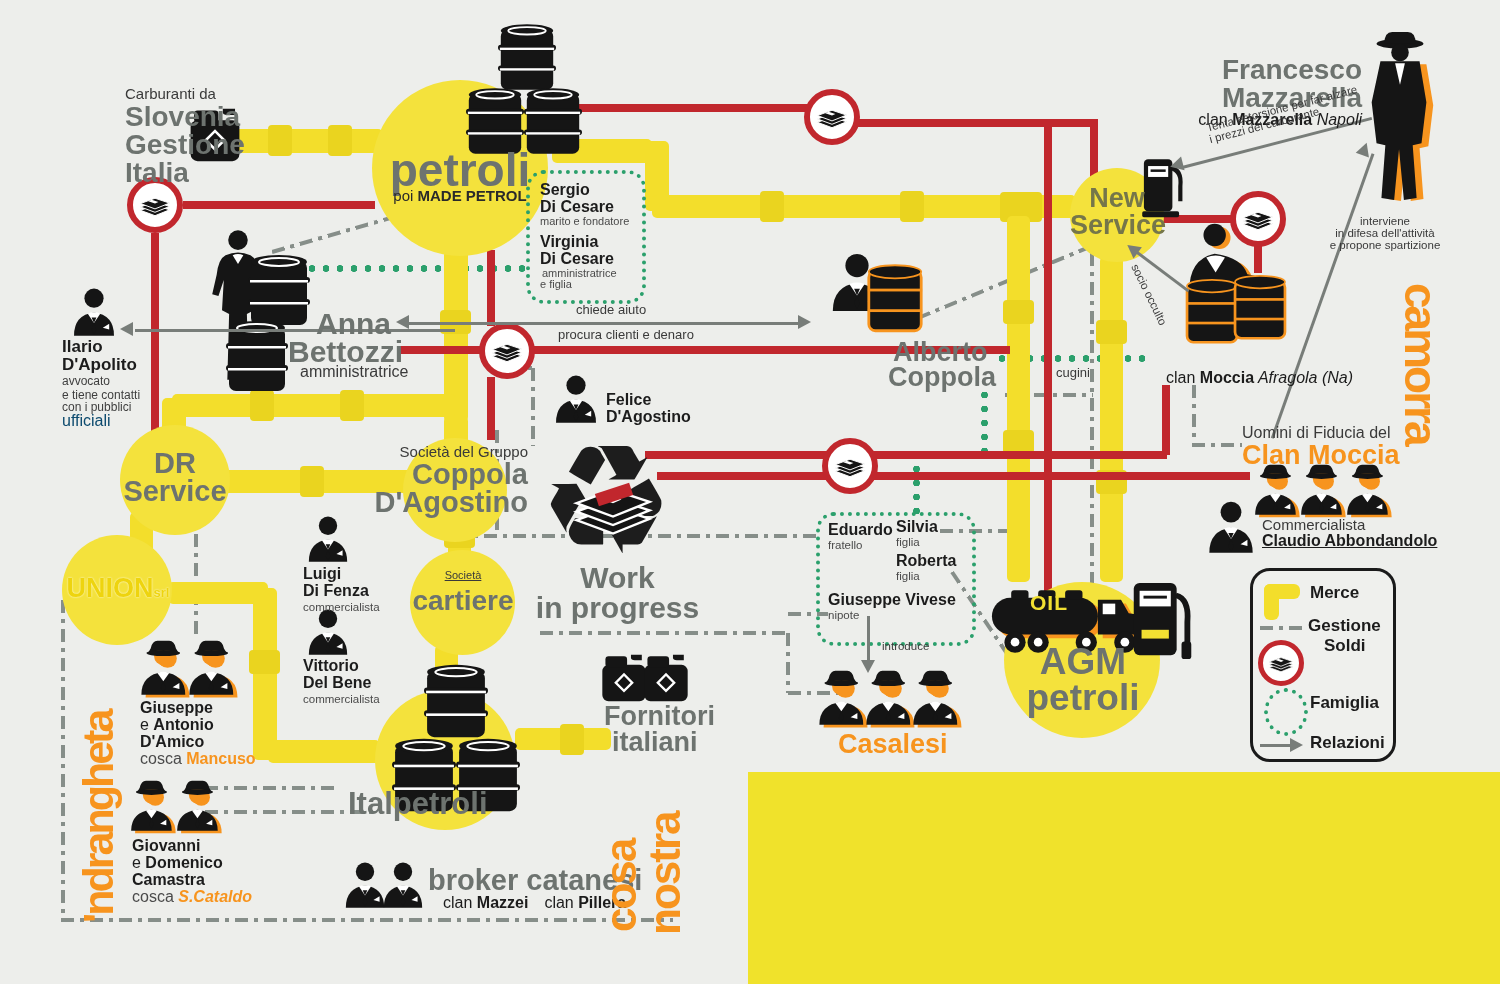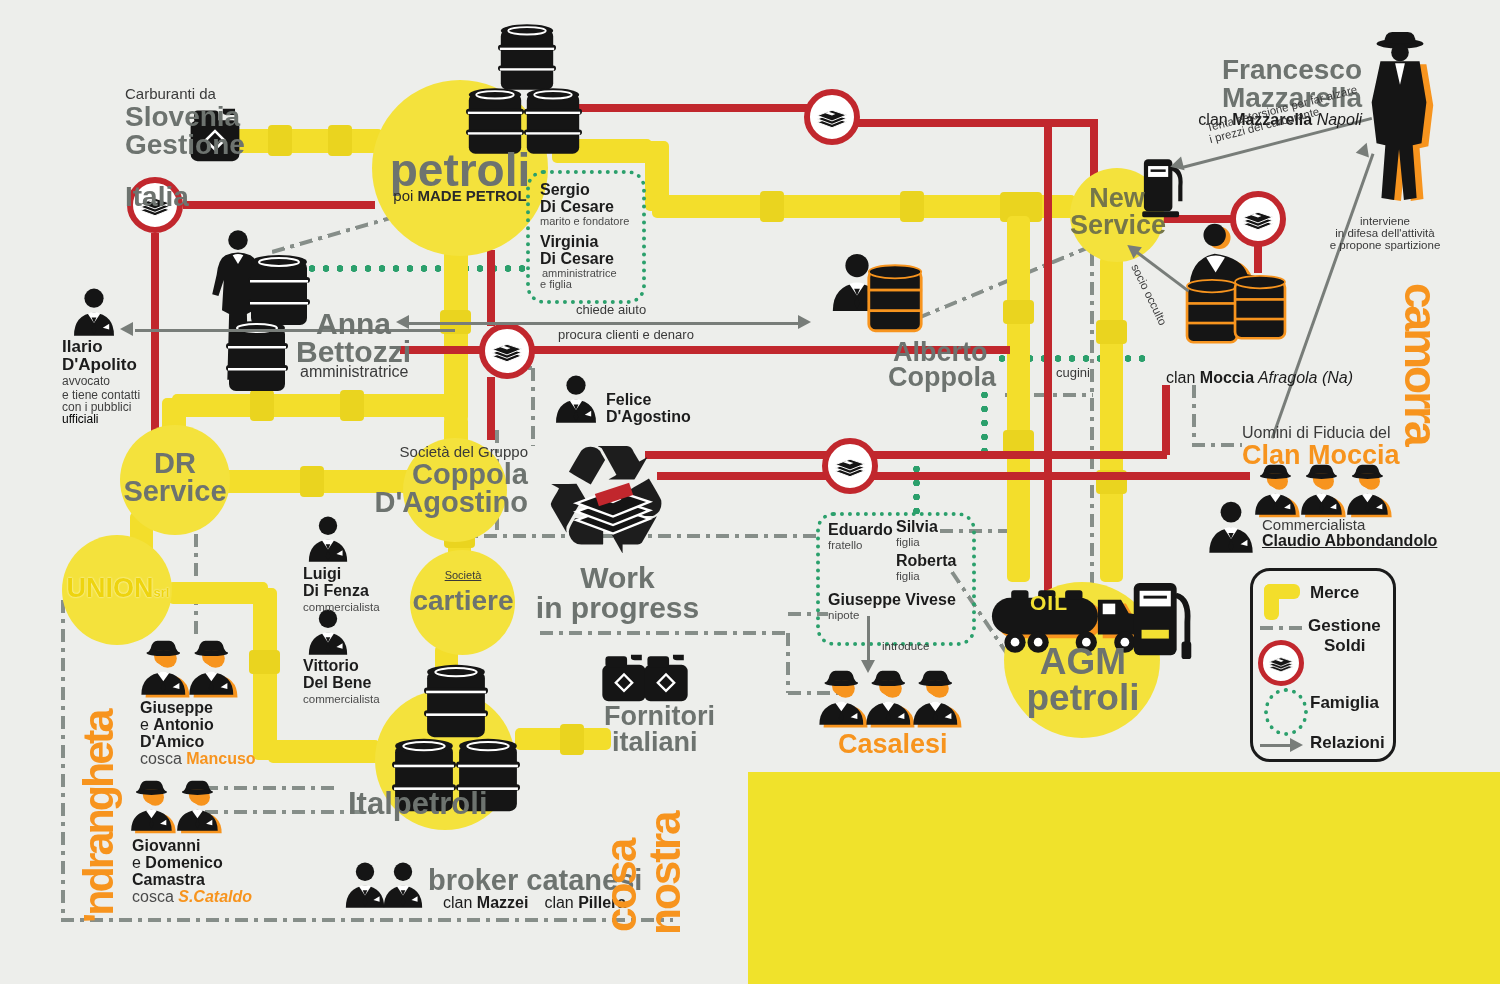--- a/index.html
+++ b/index.html
@@ -421,43 +421,43 @@
 <div class="al" style="left:1136px;top:250px;width:66px;transform:rotate(37deg);"></div>
 <div class="ah ah-l" style="left:1126px;top:242px;transform:rotate(37deg);"></div>
 <div class="al" style="left:1182px;top:166px;width:196px;transform:rotate(-14.5deg);"></div>
 <div class="ah ah-l" style="left:1170px;top:158px;transform:rotate(-14.5deg);"></div>
 <div class="al" style="left:1272px;top:437px;width:302px;transform:rotate(-70.5deg);"></div>
 <div class="ah ah-r" style="left:1358px;top:142px;transform:rotate(-70.5deg);"></div>
 
 <div class="t" style="left:125px;top:86px;font-size:15px;color:#3a3a3a;">Carburanti da</div>
 <div class="t big" style="left:125px;top:102px;font-size:28px;">Slovenia</div>
 <div class="t big" style="left:125px;top:130px;font-size:28px;">Gestione</div>
-<div class="t big" style="left:125px;top:158px;font-size:28px;margin-top:24px;">Italia</div>
+<div class="t big" style="left:125px;top:158px;font-size:28px;">Italia</div>
 
 <div class="t big ctr" style="left:372px;top:146px;width:176px;font-size:46px;">petroli</div>
 <div class="t ctr" style="left:372px;top:188px;width:176px;font-size:15px;color:#2a2a2a;"><span>poi </span><b>MADE PETROL</b></div>
 
 <div class="t" style="left:540px;top:182px;font-size:16px;font-weight:bold;">Sergio</div>
 <div class="t" style="left:540px;top:199px;font-size:16px;font-weight:bold;">Di Cesare</div>
 <div class="t" style="left:540px;top:216px;font-size:11px;color:#4a4a4a;">marito e fondatore</div>
 <div class="t" style="left:540px;top:234px;font-size:16px;font-weight:bold;">Virginia</div>
 <div class="t" style="left:540px;top:251px;font-size:16px;font-weight:bold;">Di Cesare</div>
 <div class="t" style="left:542px;top:268px;font-size:11px;color:#4a4a4a;">amministratrice</div>
 <div class="t" style="left:540px;top:279px;font-size:11px;color:#4a4a4a;">e figlia</div>
 
 <div class="t big" style="left:316px;top:308px;font-size:30px;">Anna</div>
-<div class="t big" style="left:296px;top:336px;font-size:30px;">Bettozzi</div>
+<div class="t big" style="left:288px;top:336px;font-size:30px;">Bettozzi</div>
 <div class="t" style="left:300px;top:364px;font-size:16px;color:#3a3a3a;">amministratrice</div>
 
 <div class="t" style="left:62px;top:338px;font-size:17px;font-weight:bold;">Ilario</div>
 <div class="t" style="left:62px;top:356px;font-size:17px;font-weight:bold;">D'Apolito</div>
 <div class="t" style="left:62px;top:375px;font-size:12px;color:#3f3f3f;">avvocato</div>
 <div class="t" style="left:62px;top:389px;font-size:12px;color:#3f3f3f;">e tiene contatti</div>
 <div class="t" style="left:62px;top:401px;font-size:12px;color:#3f3f3f;">con i pubblici</div>
-<div class="t" style="left:62px;top:413px;font-size:12px;color:#000000;">ufficiali</div>
+<div class="t" style="left:62px;top:413px;font-size:16px;color:#0c4a6e;">ufficiali</div>
 
 <div class="t" style="left:576px;top:303px;font-size:13px;color:#3a3a3a;">chiede aiuto</div>
 <div class="t" style="left:558px;top:328px;font-size:13px;color:#3a3a3a;">procura clienti e denaro</div>
 
 <div class="t" style="left:606px;top:392px;font-size:16px;font-weight:bold;">Felice</div>
 <div class="t" style="left:606px;top:409px;font-size:16px;font-weight:bold;">D'Agostino</div>
 
 <div class="t rgt" style="left:356px;top:444px;width:172px;font-size:15px;color:#3a3a3a;">Società del Gruppo</div>
 <div class="t big rgt" style="left:356px;top:459px;width:172px;font-size:29px;">Coppola</div>
 <div class="t big rgt" style="left:356px;top:487px;width:172px;font-size:29px;">D'Agostino</div>

